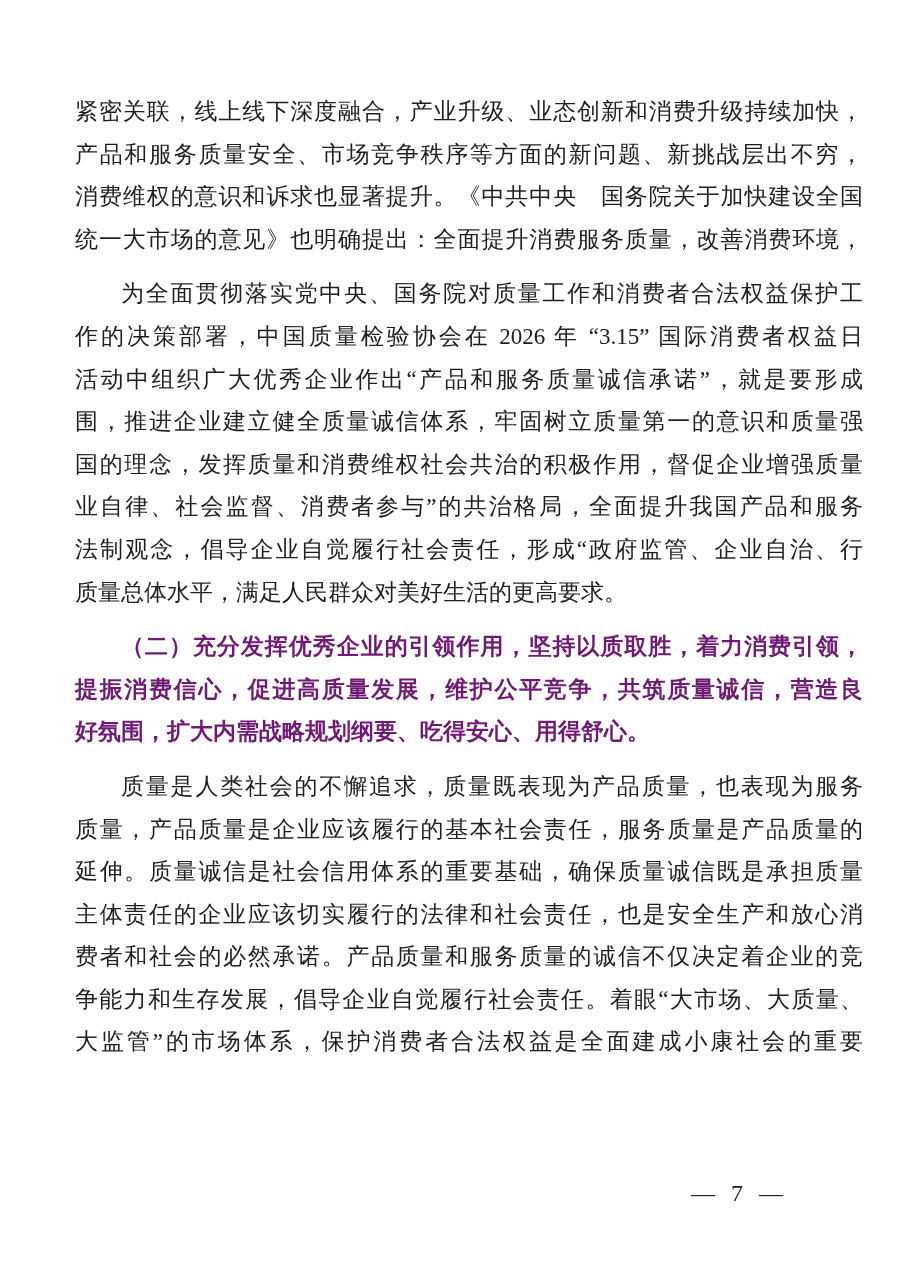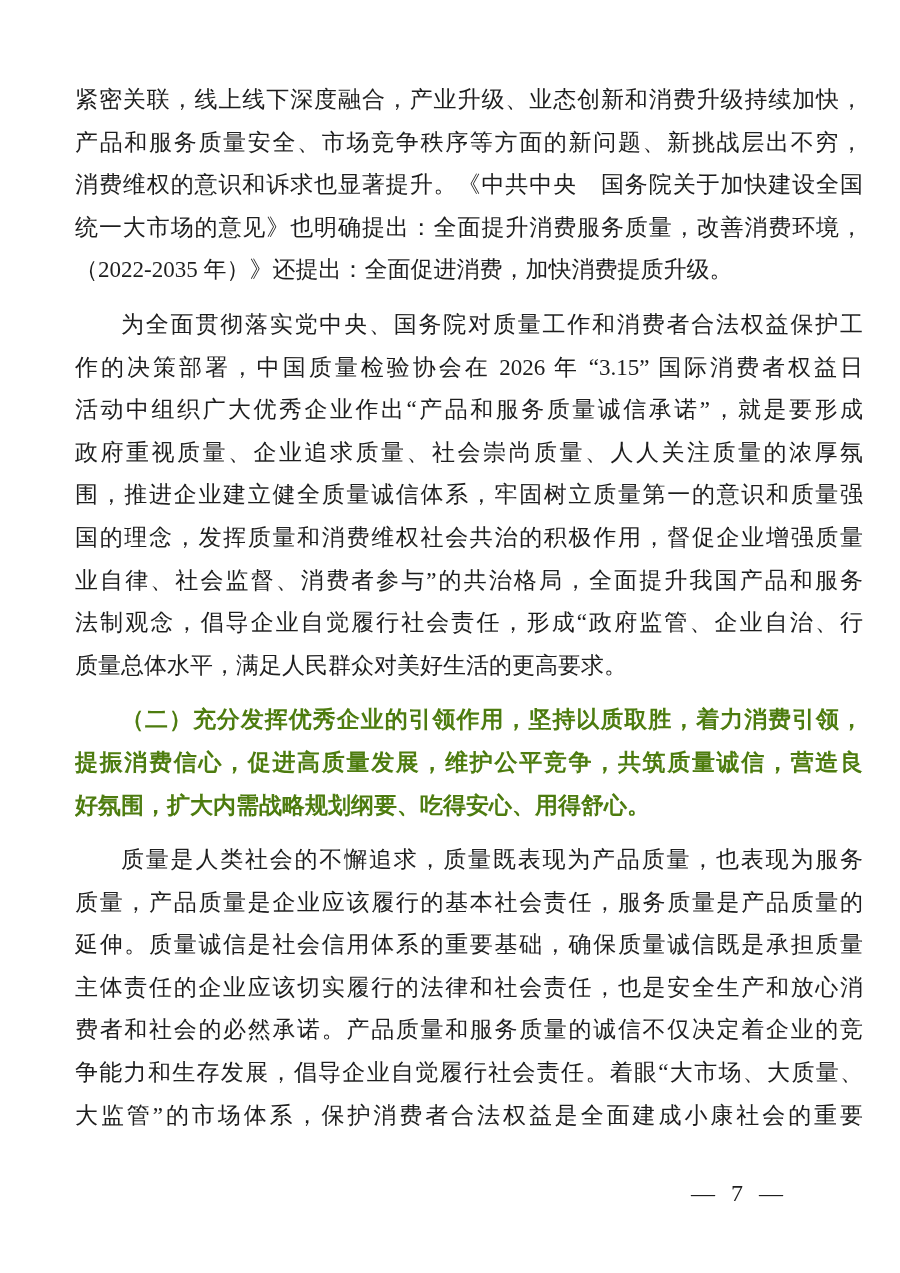--- a/index.html
+++ b/index.html
@@ -11,21 +11,21 @@
     position: relative;
     width: 900px;
     height: 1273px;
     background: #ffffff;
     overflow: hidden;
     font-family: "Liberation Serif", "DejaVu Serif", serif;
   }
   .text-block {
     position: absolute;
     left: 75px;
-    top: 79px;
+    top: 91px;
     width: 788px;
   }
   .line {
     font-size: 23px;
     line-height: 42.6px;
     height: 42.6px;
     color: #1e1e1e;
     text-align: justify;
     text-align-last: justify;
     overflow: hidden;
@@ -35,46 +35,44 @@
   .line.endline {
     text-align: left;
     text-align-last: left;
   }
   .line.indent {
     text-indent: 2em;
     margin-top: 12px;
   }
   .line.bold {
     font-weight: 700;
-    color: #4d7c0f;
+    color: #701a75;
   }
   .page-number {
     position: absolute;
     top: 1180px;
     right: 112px;
     font-size: 24px;
     letter-spacing: 5px;
     color: #1e1e1e;
     text-align: right;
   }
 </style>
 </head>
 <body>
 
 <div class="page">
   <div class="text-block" id="text-block">
       <div class="line">紧密关联，线上线下深度融合，产业升级、业态创新和消费升级持续加快，</div>
       <div class="line">产品和服务质量安全、市场竞争秩序等方面的新问题、新挑战层出不穷，</div>
       <div class="line">消费维权的意识和诉求也显著提升。《中共中央　国务院关于加快建设全国</div>
       <div class="line">统一大市场的意见》也明确提出：全面提升消费服务质量，改善消费环境，</div>
-      <div class="line endline">（2022-2035 年）》还提出：全面促进消费，加快消费提质升级。</div>
       <div class="line indent">为全面贯彻落实党中央、国务院对质量工作和消费者合法权益保护工</div>
       <div class="line">作的决策部署，中国质量检验协会在 2026 年 “3.15” 国际消费者权益日</div>
       <div class="line">活动中组织广大优秀企业作出“产品和服务质量诚信承诺”，就是要形成</div>
-      <div class="line">政府重视质量、企业追求质量、社会崇尚质量、人人关注质量的浓厚氛</div>
       <div class="line">围，推进企业建立健全质量诚信体系，牢固树立质量第一的意识和质量强</div>
       <div class="line">国的理念，发挥质量和消费维权社会共治的积极作用，督促企业增强质量</div>
       <div class="line">业自律、社会监督、消费者参与”的共治格局，全面提升我国产品和服务</div>
       <div class="line">法制观念，倡导企业自觉履行社会责任，形成“政府监管、企业自治、行</div>
       <div class="line endline">质量总体水平，满足人民群众对美好生活的更高要求。</div>
       <div class="line bold indent">（二）充分发挥优秀企业的引领作用，坚持以质取胜，着力消费引领，</div>
       <div class="line bold">提振消费信心，促进高质量发展，维护公平竞争，共筑质量诚信，营造良</div>
       <div class="line bold endline">好氛围，扩大内需战略规划纲要、吃得安心、用得舒心。</div>
       <div class="line indent">质量是人类社会的不懈追求，质量既表现为产品质量，也表现为服务</div>
       <div class="line">质量，产品质量是企业应该履行的基本社会责任，服务质量是产品质量的</div>

